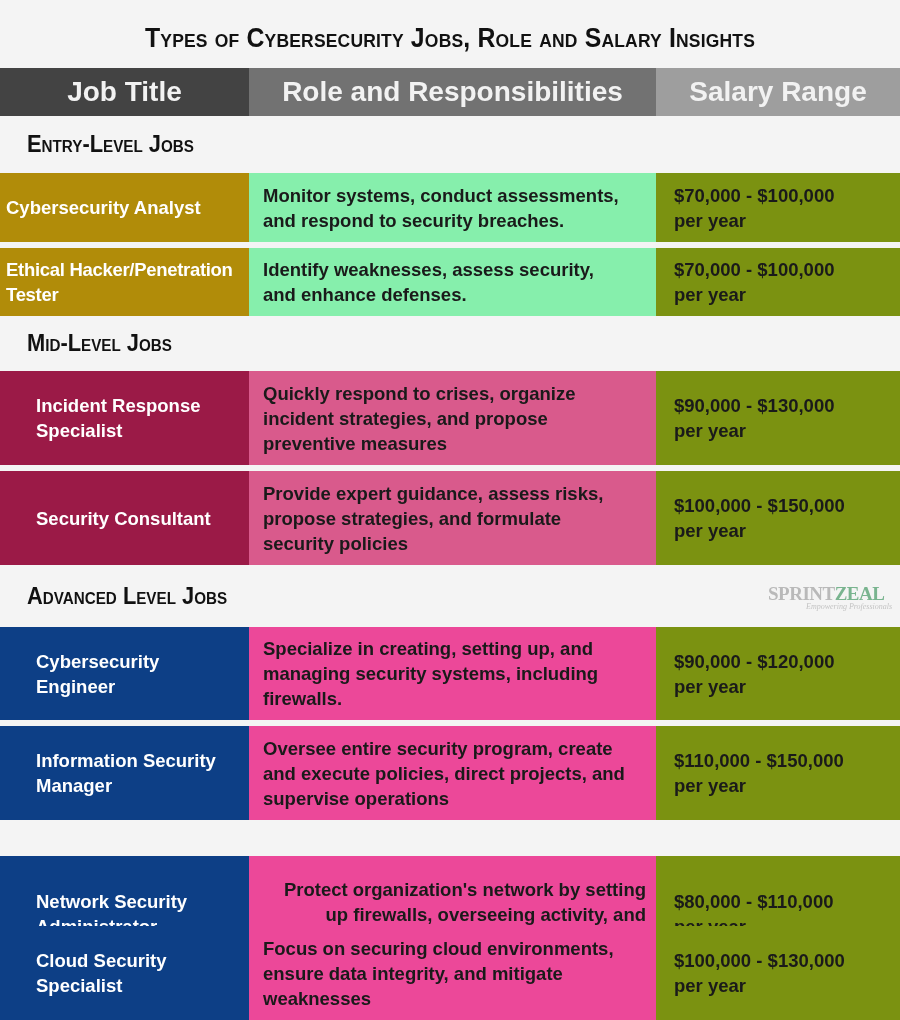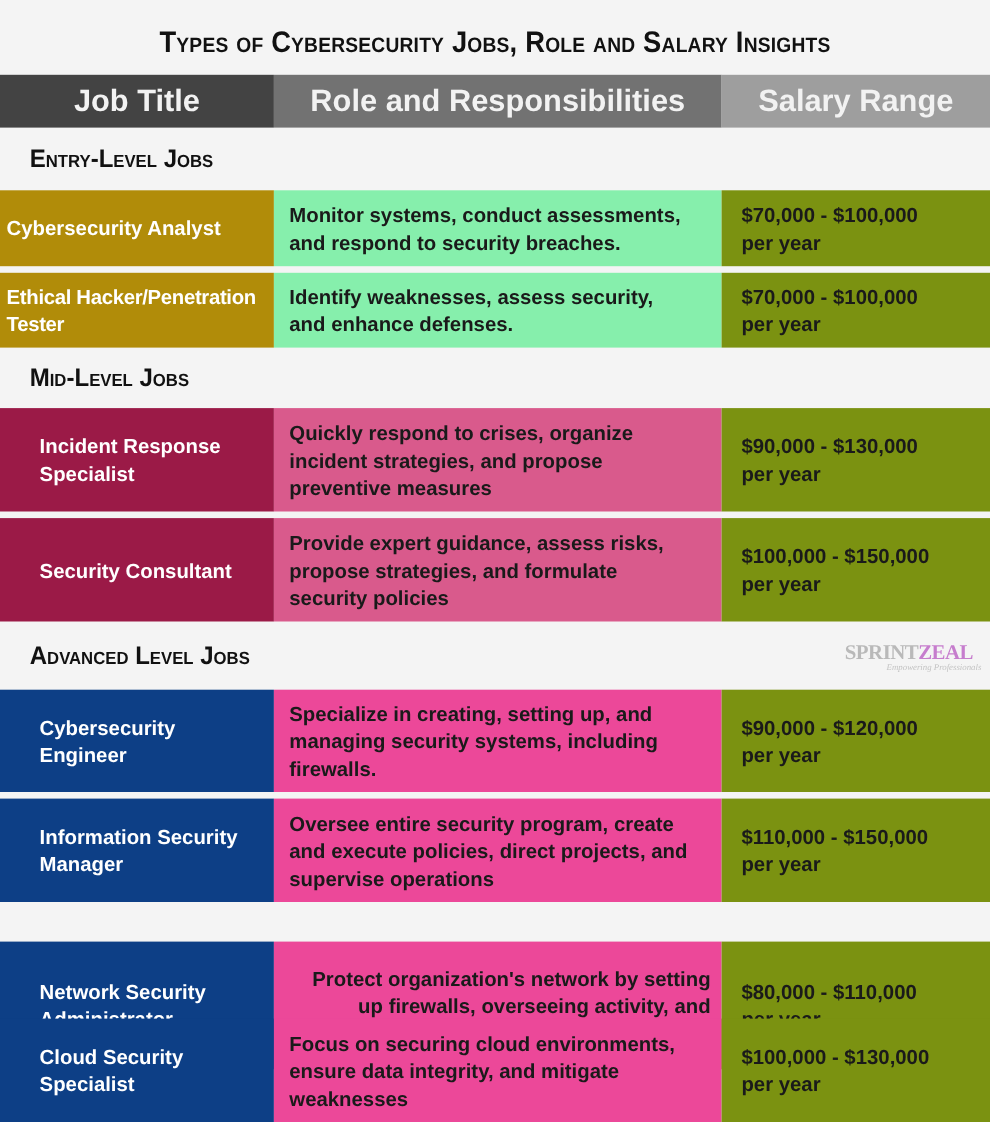--- a/index.html
+++ b/index.html
@@ -51,21 +51,21 @@
     .adv .role-cell { background: #ec4899; }
 
     .watermark {
       position: absolute; left: 768px; top: 583px; width: 125px; height: 36px;
       opacity: 0.55;
     }
     .wm-main {
       font-family: "Liberation Serif", serif; font-weight: 700; font-size: 19px;
       color: #8a8a8a; letter-spacing: -0.5px;
     }
-    .wm-zeal { color: #a21caf; }
+    .wm-zeal { color: #15803d; }
     .wm-sub {
       font-family: "Liberation Serif", serif; font-size: 8px; color: #9a9a9a;
       font-style: italic; margin-left: 38px; margin-top: -3px;
     }
   </style>
 </head>
 <body>
 
 <div class="title">Types of Cybersecurity Jobs, Role and Salary Insights</div>
 

